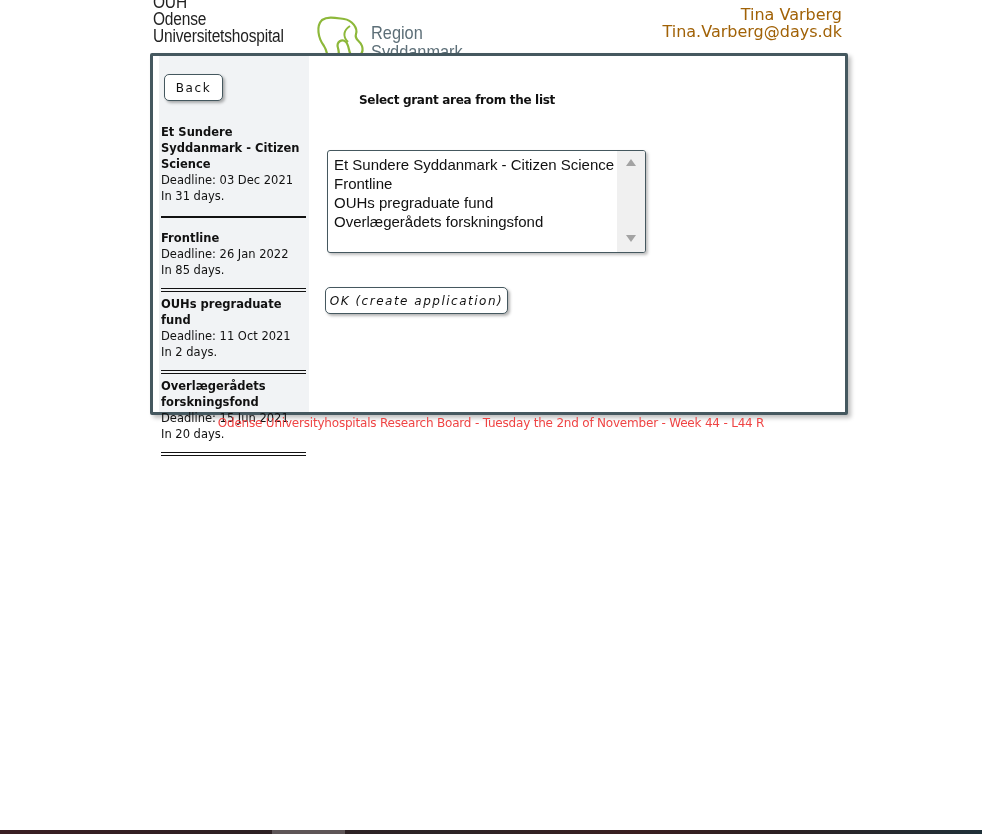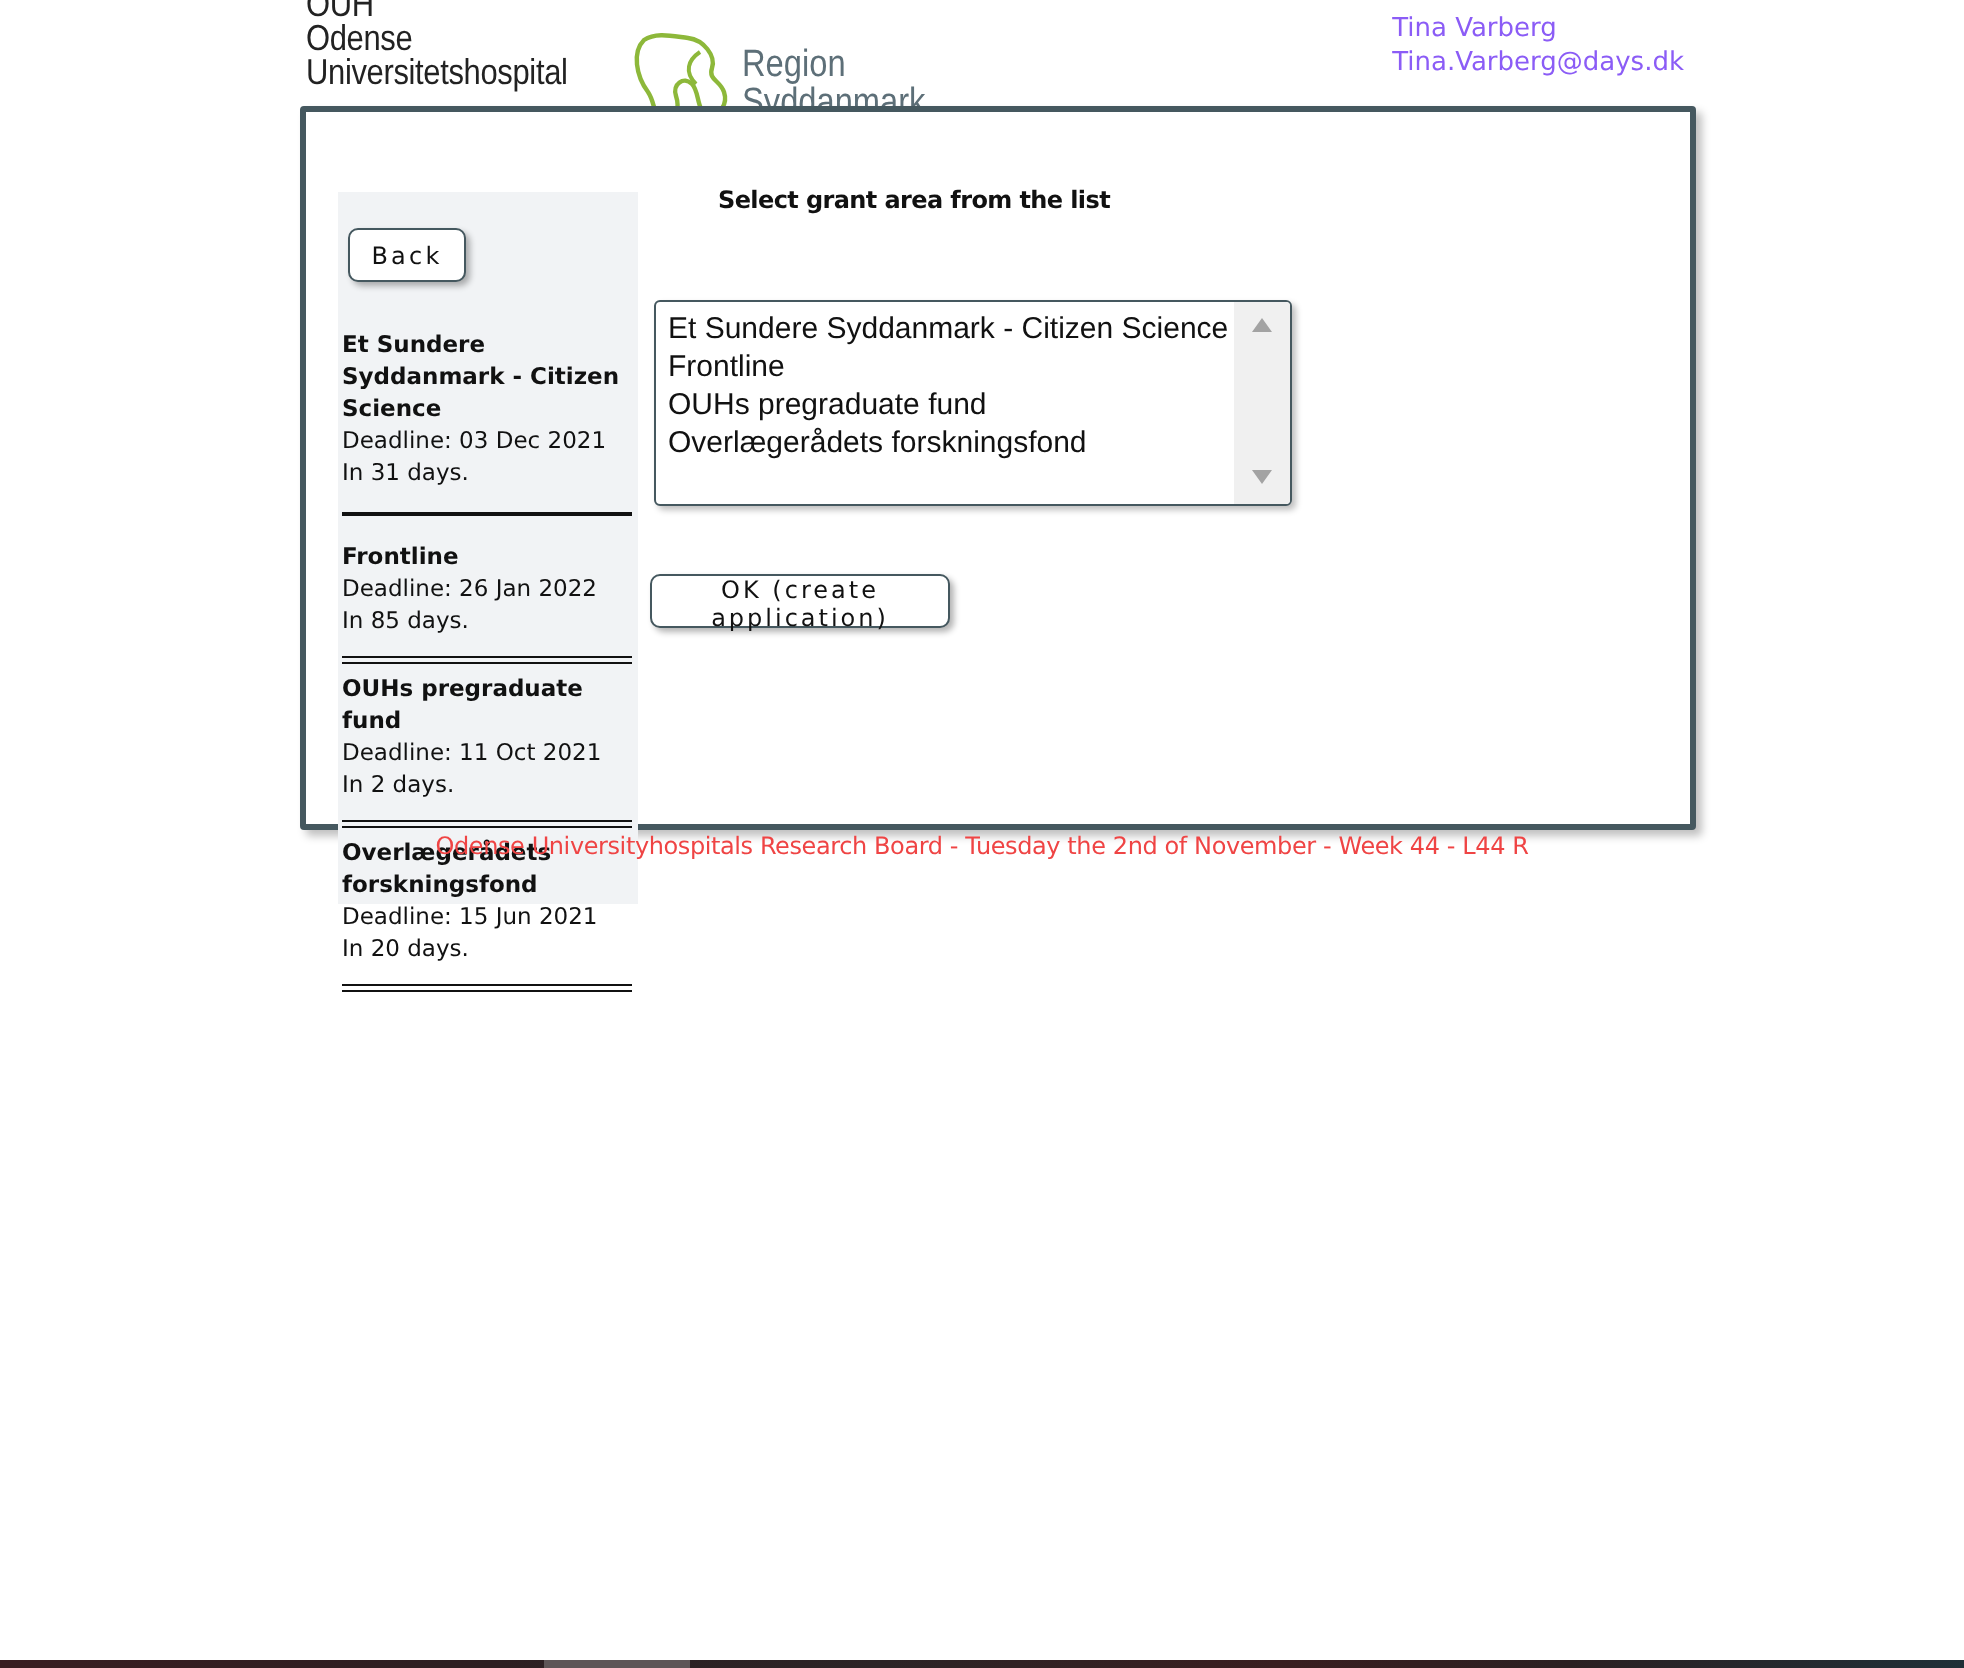--- a/index.html
+++ b/index.html
@@ -20,34 +20,33 @@
     .region-logo { position: absolute; left: 314px; top: 16px; width: 150px; height: 48px; }
     .region-logo svg { position: absolute; left: 0; top: 0; }
     .region-text {
       position: absolute; left: 57px; top: 7px;
       font-family: "Liberation Sans", sans-serif;
       font-size: 19px; line-height: 19px; color: #5d6f78;
       transform: scaleX(0.86); transform-origin: left top;
       white-space: nowrap;
     }
     .user-info {
-      position: absolute; right: 140px; top: 6px; text-align: left;
-      font-size: 13px; line-height: 17px; color: #8b5cf6;
+      position: absolute; right: 140px; top: 6px; text-align: right;
+      font-size: 16px; line-height: 17px; color: #a16207;
     }
     .frame {
       position: absolute; left: 150px; top: 53px; width: 692px; height: 356px;
       border: 3px solid #45585f;
       border-radius: 2px;
       background: #fff;
       box-shadow: 3px 3px 4px rgba(0,0,0,0.25);
     }
     .sidebar {
-      position: absolute; left: 16px; top: 0; width: 150px; height: 100%;
+      position: absolute; left: 6px; top: 0; width: 150px; height: 100%;
       background: #f1f3f5;
-      margin-top: 40px;
     }
     .btn {
       font-family: "DejaVu Sans", sans-serif;
       background: #fff; border: 1px solid #45585f; border-radius: 5px;
       box-shadow: 2px 2px 3px rgba(0,0,0,0.3);
       font-size: 12px; letter-spacing: 1.6px; color: #111; cursor: pointer;
       padding: 0;
     }
     .back-btn { position: absolute; left: 5px; top: 18px; width: 59px; height: 27px; }
     .grant-list { position: absolute; left: 2px; top: 68px; width: 145px; }
@@ -83,21 +82,21 @@
     .arrow-up {
       position: absolute; left: 9px; top: 8px; width: 0; height: 0;
       border-left: 5px solid transparent; border-right: 5px solid transparent;
       border-bottom: 7px solid #a3a3a3;
     }
     .arrow-down {
       position: absolute; left: 9px; bottom: 10px; width: 0; height: 0;
       border-left: 5px solid transparent; border-right: 5px solid transparent;
       border-top: 7px solid #a3a3a3;
     }
-    .ok-btn { position: absolute; left: 172px; top: 231px; width: 150px; height: 27px; letter-spacing: 1.5px; }
+    .ok-btn { position: absolute; left: 172px; top: 231px; width: 183px; height: 27px; letter-spacing: 1.5px; font-style: italic; }
     .footer {
       position: absolute; left: 0; width: 100%; top: 416px; text-align: center;
       font-size: 12px; color: #ef4444; letter-spacing: -0.2px;
     }
     .taskbar {
       position: absolute; left: 0; bottom: 0; width: 982px; height: 4px;
       background: linear-gradient(90deg, #3a1e22 0%, #2d1f22 25%, #2c2426 45%, #3a1e20 65%, #2b2022 80%, #1f3038 100%);
     }
     .taskbar-tab { position: absolute; left: 272px; bottom: 0; width: 73px; height: 4px; background: #5e5557; }
   </style>

